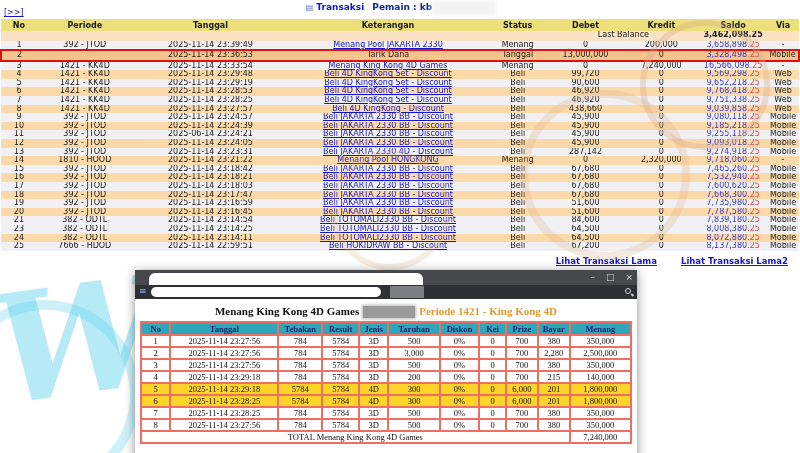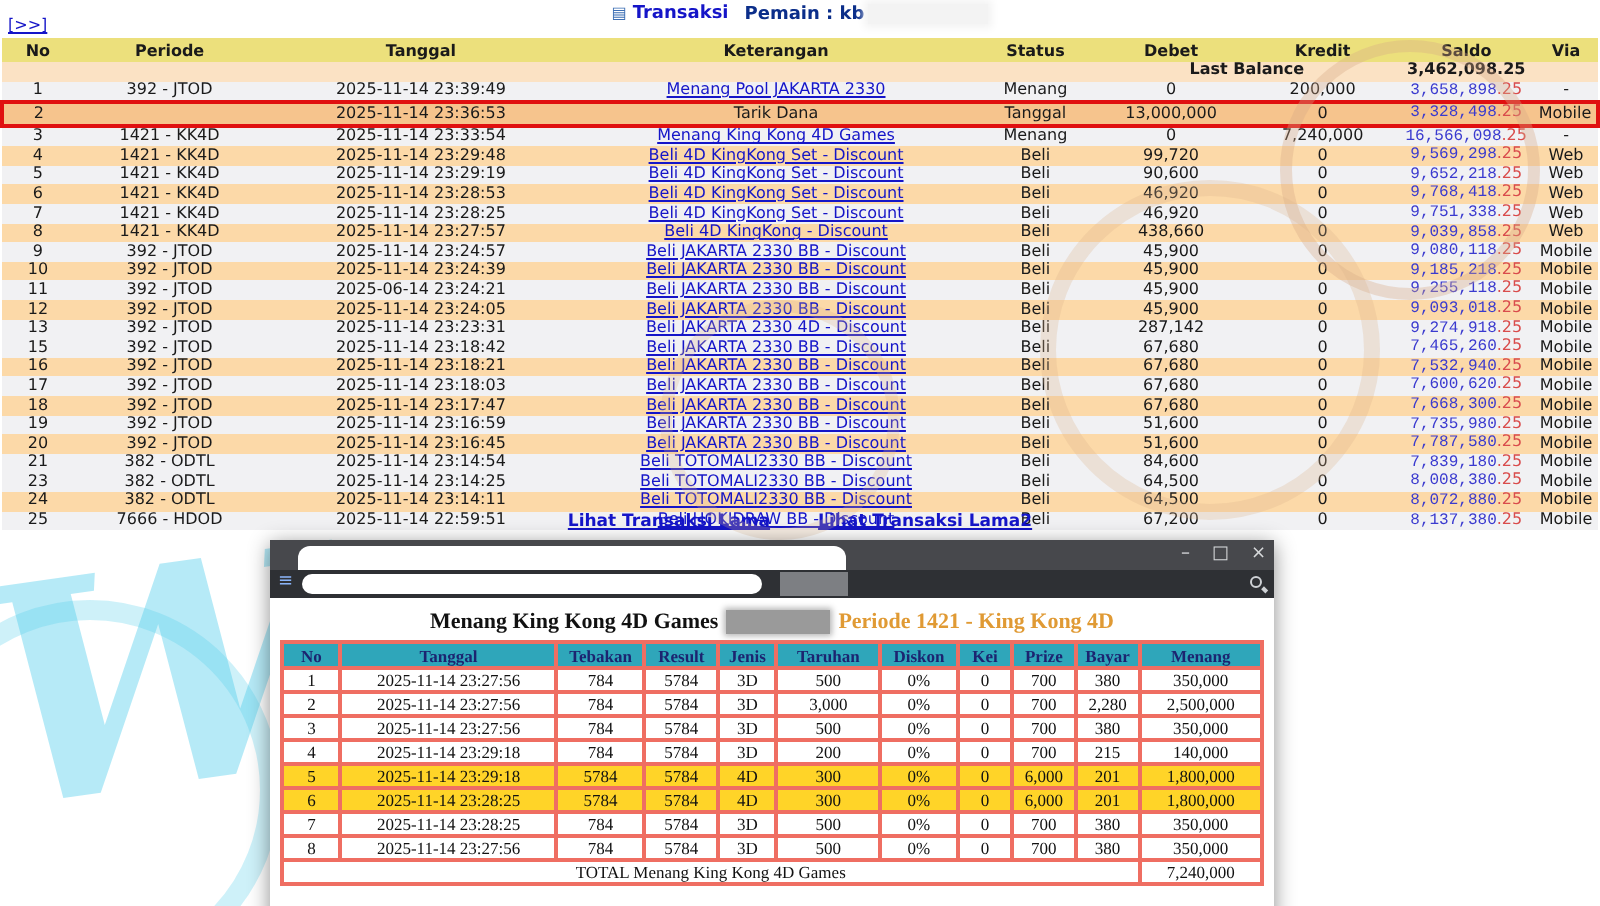--- a/index.html
+++ b/index.html
@@ -13,35 +13,35 @@
   .hicon { color:#3d6fb4; font-size:8px; margin-right:3px;}
   .hlink { color:#1515c8; text-decoration:none; margin-right:8px;}
   .hplayer { color:#0b2e8a; }
   .blur-top { display:inline-block; width:60px; height:10px; background:#f3f3f3; box-shadow:0 0 4px 2px #f3f3f3; vertical-align:middle; margin-left:2px;}
 
   
   table.txn { position:absolute; top:19px; left:0; width:800px; border-collapse:collapse; table-layout:fixed; z-index:1;}
   table.txn th { background:#ece07c; font-size:8px; height:12px; font-weight:bold; color:#1a1a1a; padding:0;}
   table.txn td { font-size:8px; height:8.6px; line-height:8.6px; text-align:center; padding:0; white-space:nowrap; overflow:hidden; color:#1a1a1a;}
   tr.lastbal td { background:#fbe2c4; height:9.5px; }
-  .lb-label { font-weight:bold; }
+  .lb-label { font-weight:normal; }
   .lb-val { font-weight:bold; color:#6a1b9a; }
   tr.odd td { background:#f1f1f3; }
   tr.even td { background:#fcd9a8; }
   tr.hl td { background:#f6c48d; border-top:2px solid #e01010; border-bottom:2px solid #e01010; }
   tr.hl td:first-child { border-left:2px solid #e01010; }
   tr.hl td:last-child { border-right:2px solid #e01010; }
   a.klink { color:#1515c8; text-decoration:underline; }
   .st-menang, .st-withdraw { color:#e8281e; }
   .st-beli { color:#f2695f; }
   .kredit { color:#4444ce; }
-  .saldo-int { color:#3a3acf;font-family:Liberation Mono, monospace; }
+  .saldo-int { color:#3a3acf; }
   .saldo-dec { color:#d94c4c; }
 
-  .lama-links { position:absolute; top:256px; left:0; width:100%; text-align:center; font-size:8.5px; font-weight:bold; z-index:1;}
+  .lama-links { position:absolute; top:256px; left:0; width:100%; text-align:right; font-size:8.5px; font-weight:bold; z-index:1;}
   .lama-links a { color:#1515c8; text-decoration:underline; margin:0 12px; }
 
   
   .wm { position:absolute; pointer-events:none; z-index:2; }
   .wm-w { left:-6px; top:252px; font-size:150px; font-style:italic; font-weight:bold;
           color:rgba(80,205,235,0.42); transform:rotate(-8deg); font-family:"DejaVu Serif", serif;}
   .wm-circle1 { left:-50px; top:300px; width:190px; height:190px; border:10px solid rgba(80,205,235,0.28); border-radius:50%;}
   .wm-circle2 { left:640px; top:20px; width:130px; height:130px; border:6px solid rgba(215,170,135,0.35); border-radius:50%;}
   .wm-circle3 { left:520px; top:90px; width:170px; height:170px; border:8px solid rgba(220,180,140,0.28); border-radius:50%;}
   .wm-circle4 { left:330px; top:150px; width:120px; height:120px; border:6px solid rgba(220,180,140,0.25); border-radius:50%;}
@@ -252,20 +252,31 @@
         <tr class="odd">
           <td>13</td>
           <td>392 - JTOD</td>
           <td>2025-11-14 23:23:31</td>
           <td><a href="#" class="klink">Beli JAKARTA 2330 4D - Discount</a></td>
           <td class="st-beli">Beli</td>
           <td>287,142</td>
           <td class="kredit">0</td>
           <td><span class="saldo-int">9,274,918</span><span class="saldo-dec">.25</span></td>
           <td>Mobile</td>
+        </tr>
+        <tr class="even">
+          <td>14</td>
+          <td>1810 - HOOD</td>
+          <td>2025-11-14 23:21:22</td>
+          <td><a href="#" class="klink">Menang Pool HONGKONG</a></td>
+          <td class="st-menang">Menang</td>
+          <td>0</td>
+          <td class="kredit">2,320,000</td>
+          <td><span class="saldo-int">9,718,060</span><span class="saldo-dec">.25</span></td>
+          <td>-</td>
         </tr>
         <tr class="odd">
           <td>15</td>
           <td>392 - JTOD</td>
           <td>2025-11-14 23:18:42</td>
           <td><a href="#" class="klink">Beli JAKARTA 2330 BB - Discount</a></td>
           <td class="st-beli">Beli</td>
           <td>67,680</td>
           <td class="kredit">0</td>
           <td><span class="saldo-int">7,465,260</span><span class="saldo-dec">.25</span></td>

